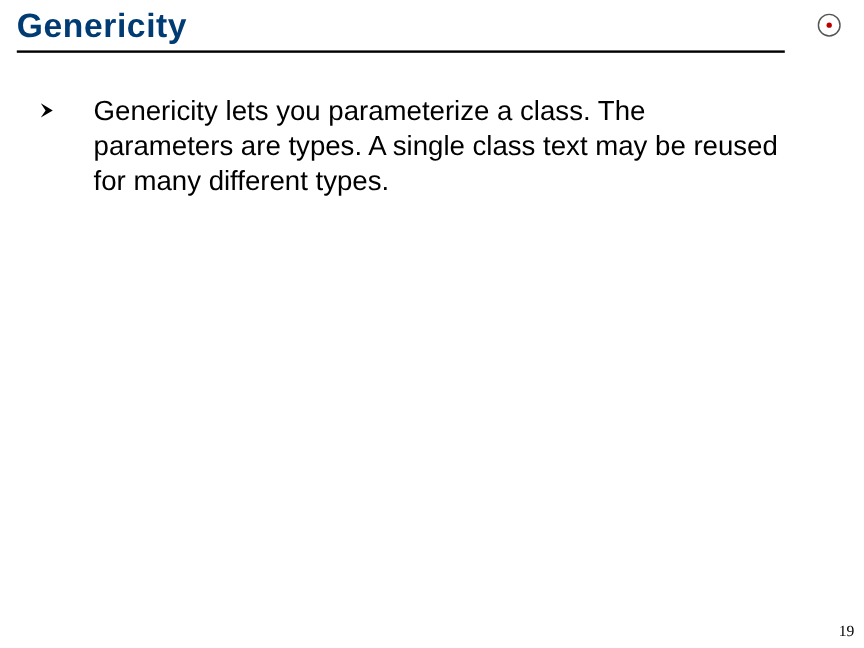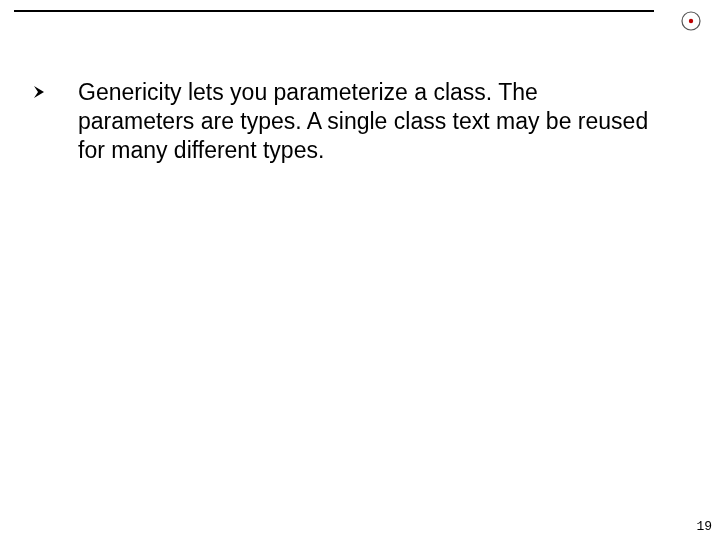--- a/index.html
+++ b/index.html
@@ -6,28 +6,29 @@
   html, body { width: 720px; height: 540px; background: #fff; font-family: "Comic Sans MS", "Segoe UI", sans-serif; color: #000; overflow: hidden; }
   .slide { position: relative; width: 720px; height: 540px; }
   .header { position: absolute; top: 6px; left: 14px; right: 14px; }
   .title { color: #003b73; font-weight: bold; font-size: 28px; letter-spacing: 0.5px; }
   .rule { height: 2px; background: #000; margin-top: 4px; width: 640px; }
   .logo { position: absolute; top: 10px; right: 18px; }
   .body { position: absolute; top: 78px; left: 32px; right: 60px; }
   .bullet-row { display: flex; align-items: flex-start; gap: 30px; }
   .arrow-bullet { flex: 0 0 auto; margin-top: 6px; }
   .bullet-text { font-size: 23px; line-height: 1.25; }
-  .pagenum { position: absolute; right: 8px; bottom: 6px; font-family: Liberation Mono, monospace; font-size: 13px; color: #000; margin-top: 48px; }
+  .pagenum { position: absolute; right: 8px; bottom: 6px; font-family: Liberation Serif, serif; font-size: 13px; color: #000; margin-top: 48px; }
 </style>
 </head>
 <body>
 
 <div class="slide">
 
   <div class="header">
+    <div class="title">Genericity</div>
     <div class="rule"></div>
   </div>
 
   <div class="logo">
     <svg width="22" height="22" viewBox="0 0 22 22">
       <circle cx="11" cy="11" r="9" fill="none" stroke="#555" stroke-width="1.2"></circle>
       <circle cx="11" cy="11" r="2.2" fill="#b00"></circle>
     </svg>
   </div>
 

